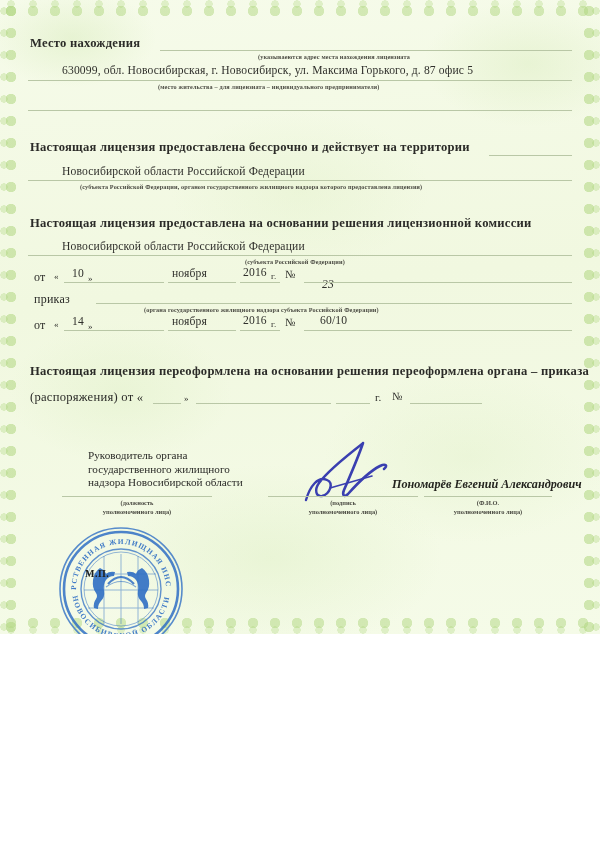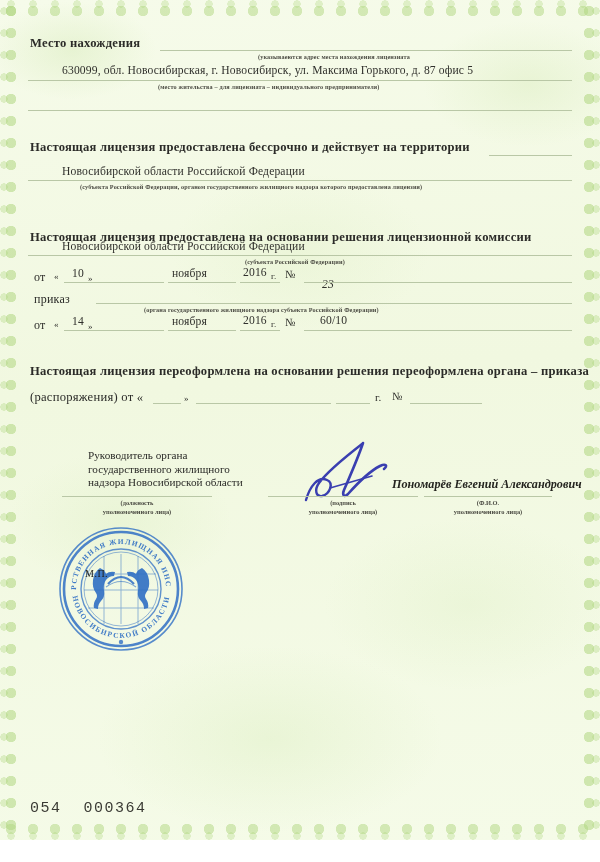--- a/index.html
+++ b/index.html
@@ -12,21 +12,21 @@
     height: 862px;
     font-family: "Liberation Serif", "DejaVu Serif", serif;
     background: #ffffff;
     overflow: hidden;
   }
 
   
   .page {
     position: relative;
     width: 600px;
-    height: 840px;
+    height: 634px;
     box-sizing: border-box;
     background-color: #f4fae6;
     background-image:
       radial-gradient(ellipse 120px 70px at 12% 6%,  rgba(198,226,160,.30), rgba(198,226,160,0) 70%),
       radial-gradient(ellipse 150px 90px at 88% 10%, rgba(198,226,160,.26), rgba(198,226,160,0) 70%),
       radial-gradient(ellipse 180px 110px at 50% 30%,rgba(205,230,170,.18), rgba(205,230,170,0) 72%),
       radial-gradient(ellipse 160px 100px at 20% 62%,rgba(200,228,165,.20), rgba(200,228,165,0) 70%),
       radial-gradient(ellipse 200px 120px at 78% 72%,rgba(200,228,165,.18), rgba(200,228,165,0) 72%),
       radial-gradient(ellipse 240px 130px at 45% 88%,rgba(196,226,158,.22), rgba(196,226,158,0) 72%),
       linear-gradient(175deg, #f6fbea 0%, #f1f8e0 45%, #f5fbe8 100%);
@@ -135,21 +135,21 @@
   
   .seal {
     position: absolute;
     left: 56px; top: 524px;
     width: 130px; height: 130px;
   }
   .seal-mp {
     position: absolute;
     left: 85px; top: 568px;
     font-size: 10px;
-    font-weight: 400;
+    font-weight: 700;
     color: #20201c;
     letter-spacing: .5px;
   }
 
   
   .serial {
     position: absolute;
     left: 30px; top: 800px;
     font-family: "Liberation Mono", "DejaVu Sans Mono", monospace;
     font-size: 15px;
@@ -183,21 +183,21 @@
     <div class="rule" style="left:28px; top:110px; width:544px;"></div>
 
     <div class="hl bold" style="left:30px; top:140px;">Настоящая лицензия предоставлена бессрочно и действует на территории</div>
     <div class="rule" style="left:489px; top:155px; width:83px;"></div>
 
     <div class="val" style="left:62px; top:165px;">Новосибирской области Российской Федерации</div>
     <div class="rule" style="left:28px; top:180px; width:544px;"></div>
 
     <div class="cap" style="left:80px; top:183px;">(субъекта Российской Федерации, органом государственного жилищного надзора которого предоставлена лицензия)</div>
 
-    <div class="hl bold" style="left:30px; top:230px;text-align:center;">Настоящая лицензия предоставлена на основании решения лицензионной комиссии</div>
+    <div class="hl bold" style="left:30px; top:216px;text-align:center;">Настоящая лицензия предоставлена на основании решения лицензионной комиссии</div>
 
     <div class="val" style="left:62px; top:240px;">Новосибирской области Российской Федерации</div>
     <div class="rule" style="left:28px; top:255px; width:544px;"></div>
 
     <div class="cap" style="left:245px; top:258px;">(субъекта Российской Федерации)</div>
 
     <div class="hl" style="left:34px; top:270px; font-size:12px;">от</div>
     <div class="hl" style="left:54px; top:271px; font-size:9px;">«</div>
     <div class="val" style="left:72px; top:267px;">10</div>
     <div class="hl" style="left:88px; top:273px; font-size:9px;">»</div>

